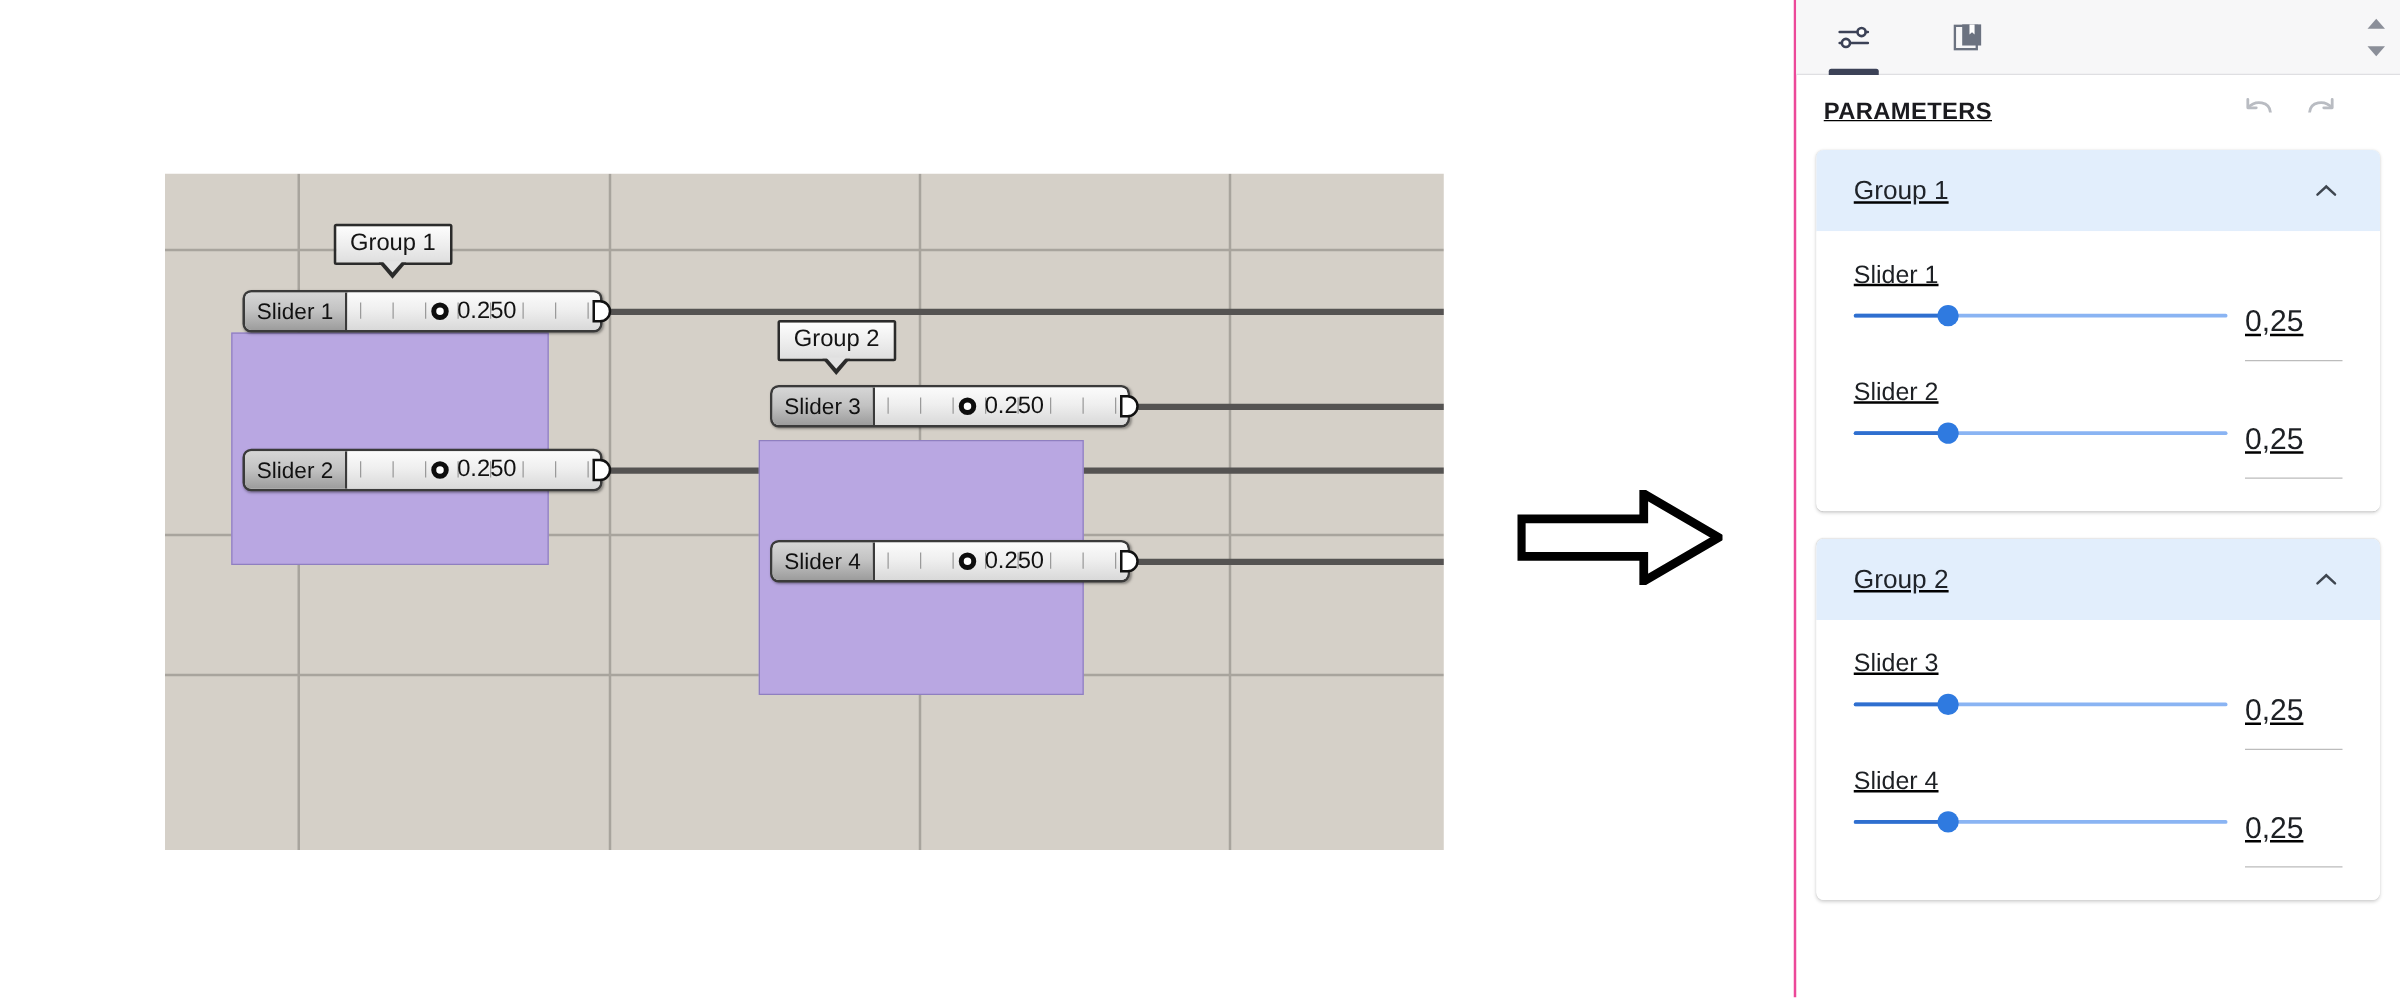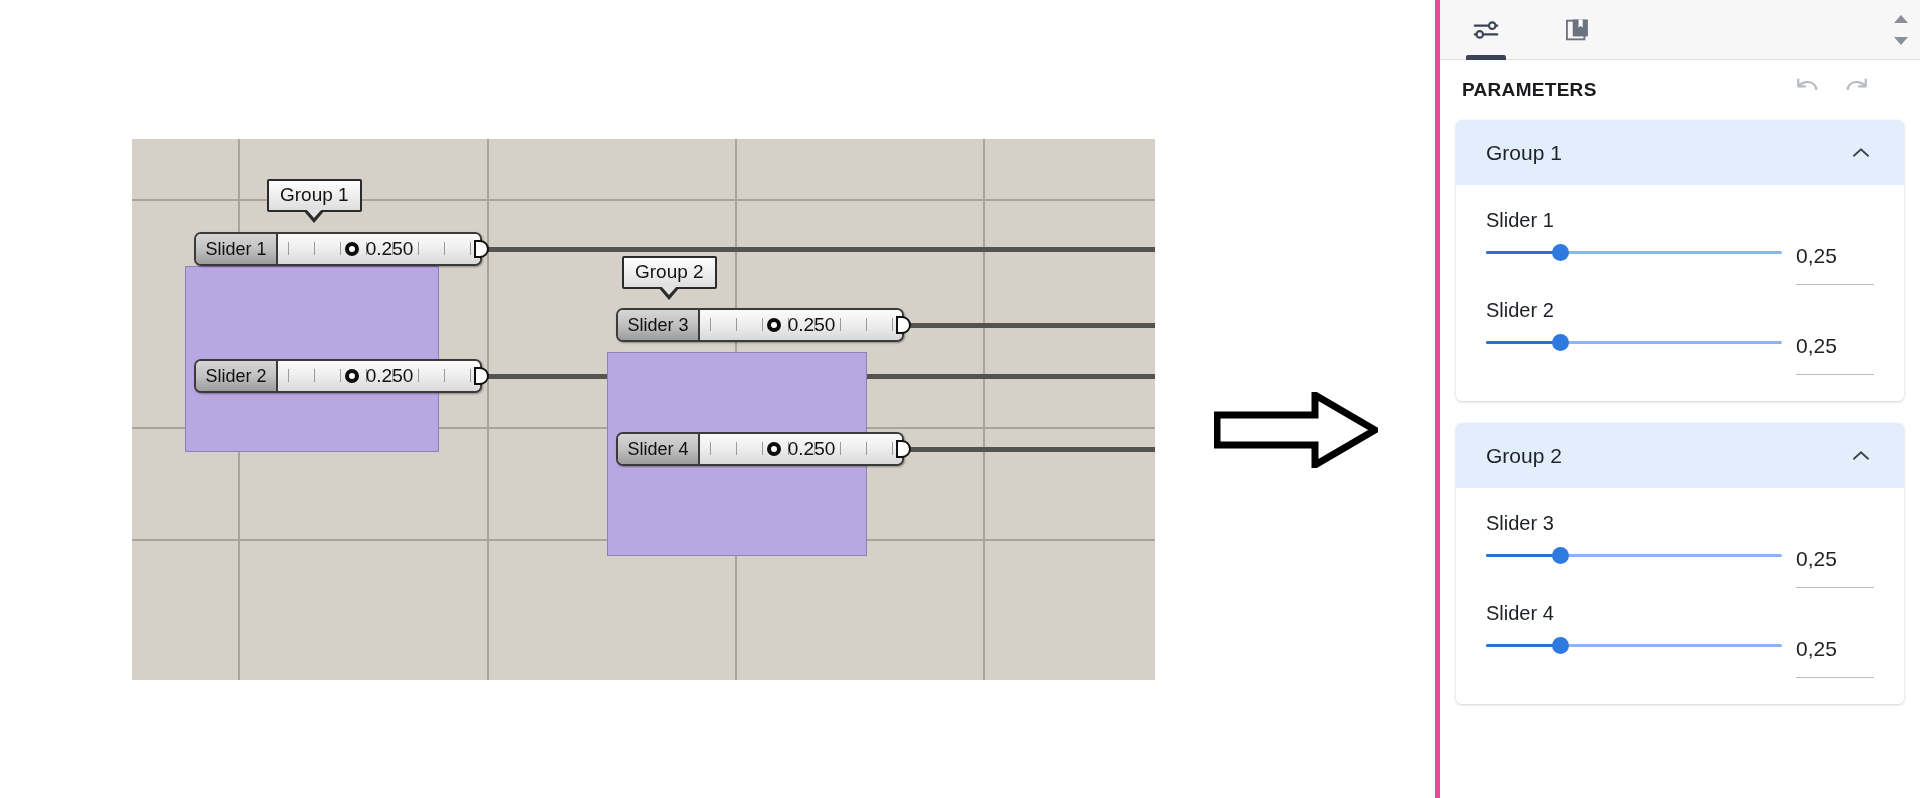--- a/index.html
+++ b/index.html
@@ -117,21 +117,22 @@
 
   
   .big-arrow { position: absolute; left: 1214px; top: 392px; }
 
   
   .side-panel {
     position: absolute;
     left: 1435px; top: 0;
     width: 485px; height: 798px;
     background: #ffffff;
-    border-left: 5px solid #ec4899;
+    border-left: 2px solid #ec4899;
+    text-decoration: underline;
   }
   .tabbar {
     position: relative;
     height: 60px;
     background: #f7f7f8;
     border-bottom: 1px solid #dfdfe2;
     display: flex; align-items: center;
   }
   .tab {
     position: relative;
@@ -184,21 +185,21 @@
   .slider-wrap { flex: 1; position: relative; height: 30px; padding-top: 7px; }
   .s-track { position: relative; height: 3px; background: #8ab4f3; border-radius: 2px; }
   .s-fill { position: absolute; left: 0; top: 0; height: 3px; background: #2f6fcf; border-radius: 2px; }
   .s-thumb {
     position: absolute; top: -7px; width: 17px; height: 17px;
     border-radius: 50%; background: #2f7ae0; margin-left: -8px; cursor: pointer;
   }
   .value-box {
     width: 78px; margin-left: 14px;
     border-bottom: 1px solid #bcbcbc;
-    font-size: 21px; color: #1d2024;
+    font-size: 24px; color: #1d2024;
     padding-bottom: 16px; text-align: left;
   }
 </style>
 </head>
 <body>
 
 <div class="app">
 
   <div class="gh-canvas">
     <div class="grid-h" style="top:60px"></div>

